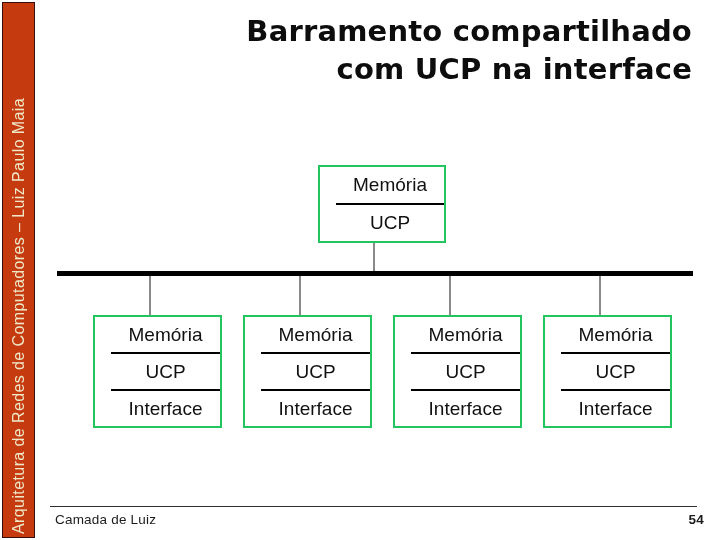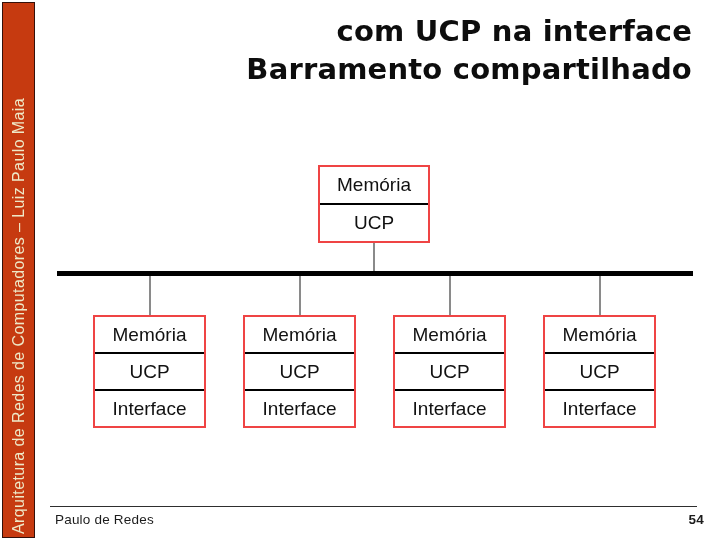--- a/index.html
+++ b/index.html
@@ -20,21 +20,21 @@
     line-height: 18px;
   }
   
   .title {
     position: absolute; top: 12px; left: 60px; right: 28px;
     text-align: right; font-family: "DejaVu Sans", sans-serif;
     font-weight: bold; font-size: 29px; line-height: 38px;
     color: #0d0d0d; letter-spacing: 0.2px;
   }
   
-  .node { position: absolute; border: 2px solid #ef4444; background: #fff; }
+  .node { position: absolute; border: 2px solid #22c55e; background: #fff; padding-left: 16px; }
   .node-row {
     height: 36px; display: flex; align-items: center; justify-content: center;
     font-size: 19px; color: #111; border-bottom: 2px solid #000;
   }
   .node-row:last-child { border-bottom: none; }
   .top-node { left: 318px; top: 165px; width: 108px; }
   .device-node { top: 315px; width: 109px; }
   .device-node .node-row { height: 35px; }
   .dn-1 { left: 93px; }
   .dn-2 { left: 243px; }
@@ -66,22 +66,22 @@
 </head>
 <body>
 
 <div class="slide">
 
   <div class="sidebar" style="background: rgb(198, 58, 16);">
     <span class="sidebar-label" style="color: rgb(238, 232, 199);">Arquitetura de Redes de Computadores – Luiz Paulo Maia</span>
   </div>
 
   <div class="title">
+    <div>Barramento compartilhado</div>
     <div>com UCP na interface</div>
-    <div>Barramento compartilhado</div>
   </div>
 
   <div class="node top-node">
     <div class="node-row">Memória</div>
     <div class="node-row">UCP</div>
   </div>
 
   <div class="connector conn-top"></div>
   <div class="bus" style="background: rgb(0, 0, 0);"></div>
   <div class="connector conn-drop cd-1"></div>
@@ -107,16 +107,16 @@
     <div class="node-row">Interface</div>
   </div>
 
   <div class="node device-node dn-4">
     <div class="node-row">Memória</div>
     <div class="node-row">UCP</div>
     <div class="node-row">Interface</div>
   </div>
 
   <div class="footer-line"></div>
-  <div class="footer-text footer-left">Paulo de Redes</div>
+  <div class="footer-text footer-left">Camada de Luiz</div>
   <div class="footer-text footer-right">54</div>
 
 </div>
 
 </body></html>

